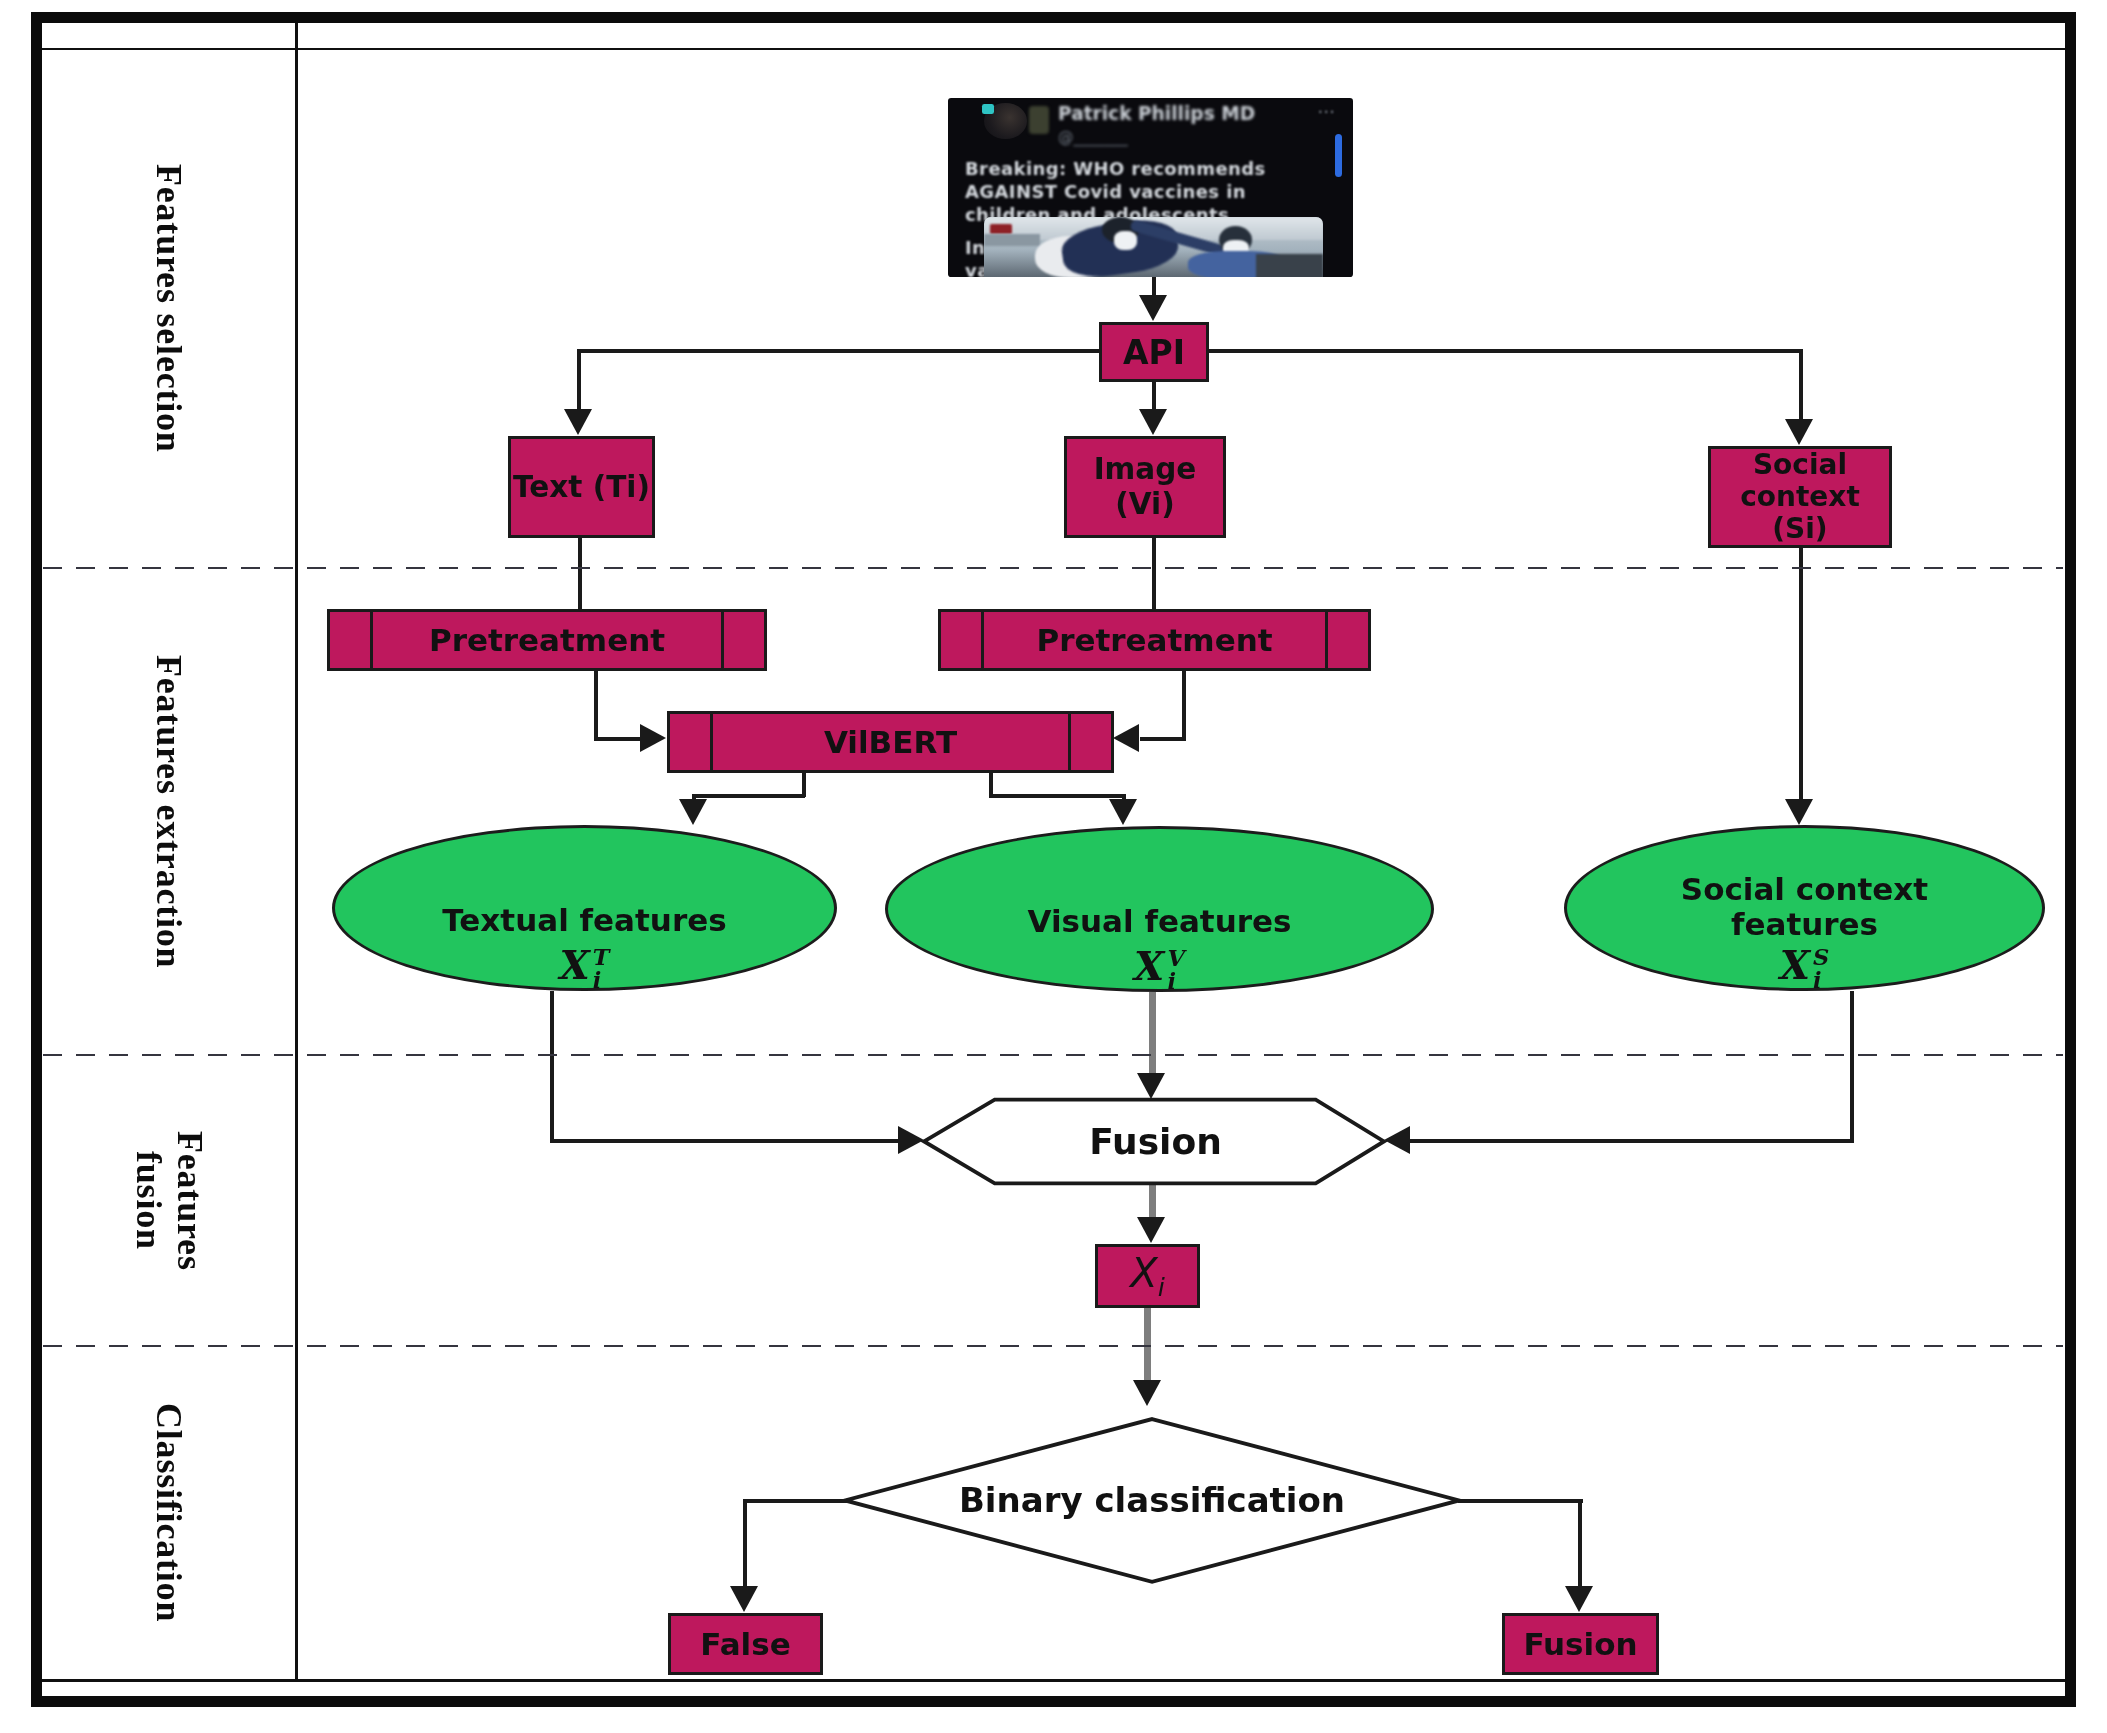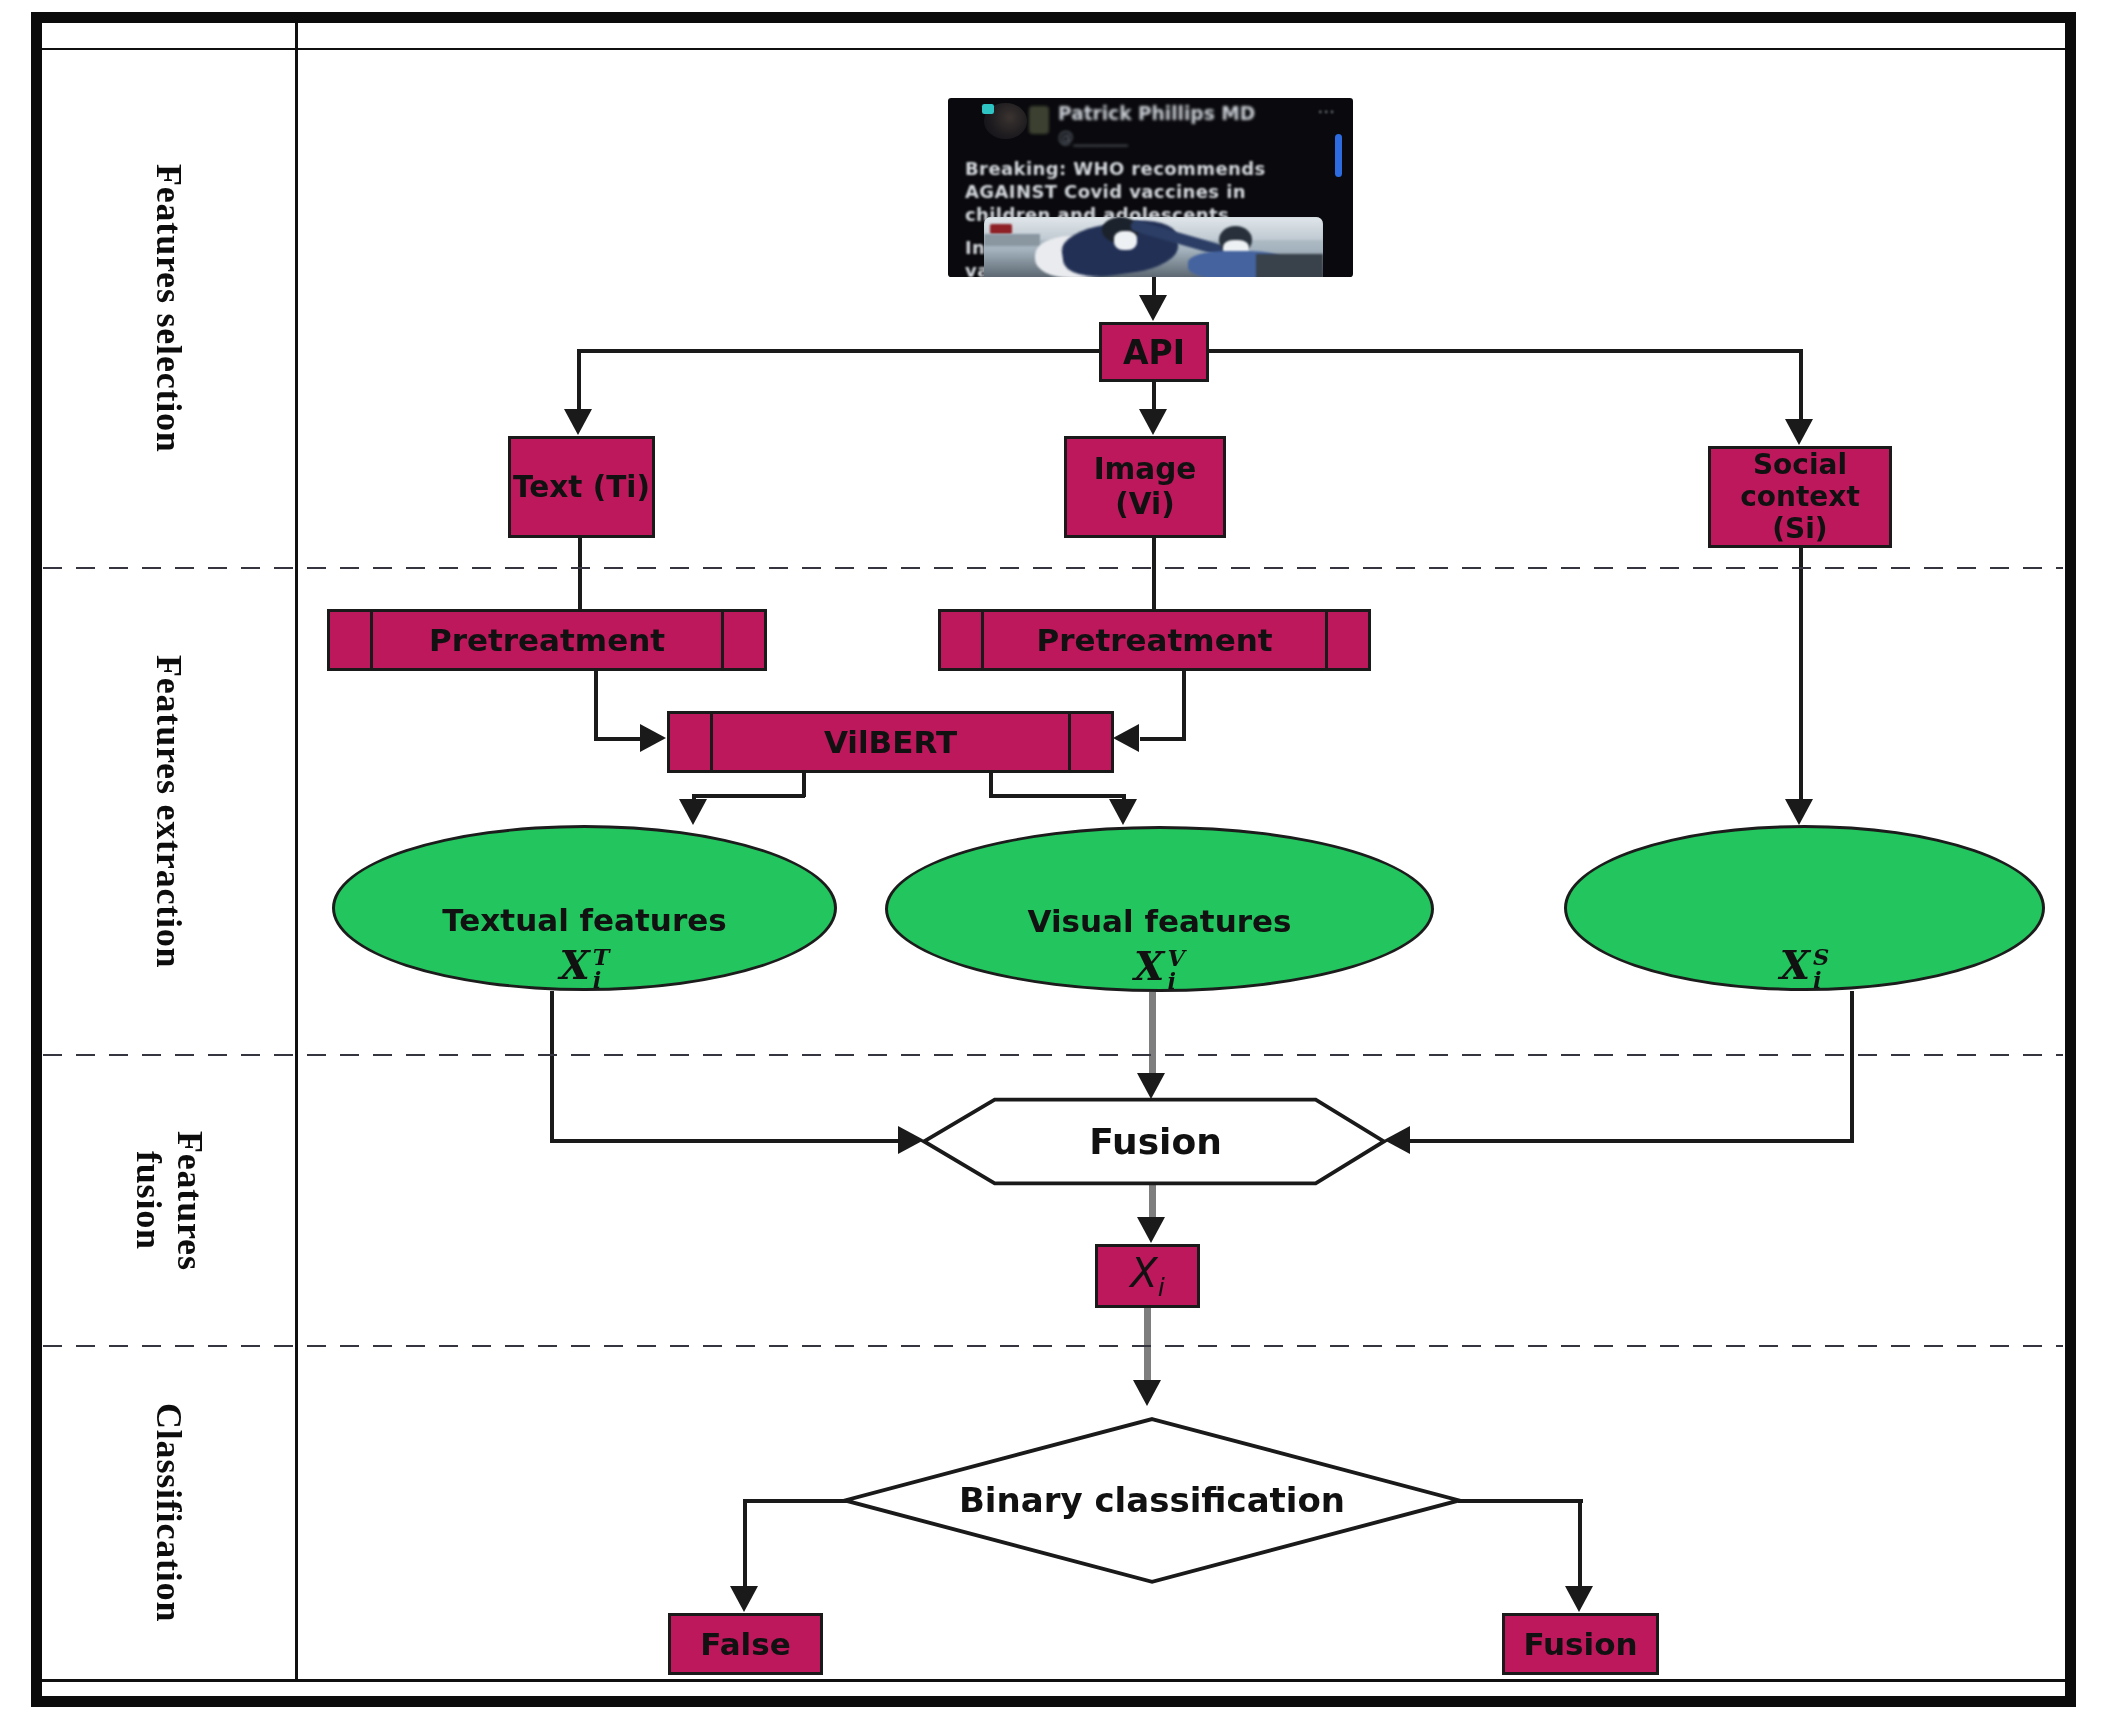--- a/index.html
+++ b/index.html
@@ -227,20 +227,22 @@
     <span class="elabel">Visual features</span>
     <span class="mathx">
       <span>X</span>
       <span class="mstack">
         <span>V</span>
         <span>i</span>
       </span>
     </span>
   </div>
   <div class="ellipse" style="left:1564px;top:825px;width:481px;height:166px">
+    <span class="elabel">Social context
+features</span>
     <span class="mathx" style="margin-top:0">
       <span>X</span>
       <span class="mstack">
         <span>S</span>
         <span>i</span>
       </span>
     </span>
   </div>
 
   <div class="node" style="left:1095px;top:1244px;width:105px;height:64px">

